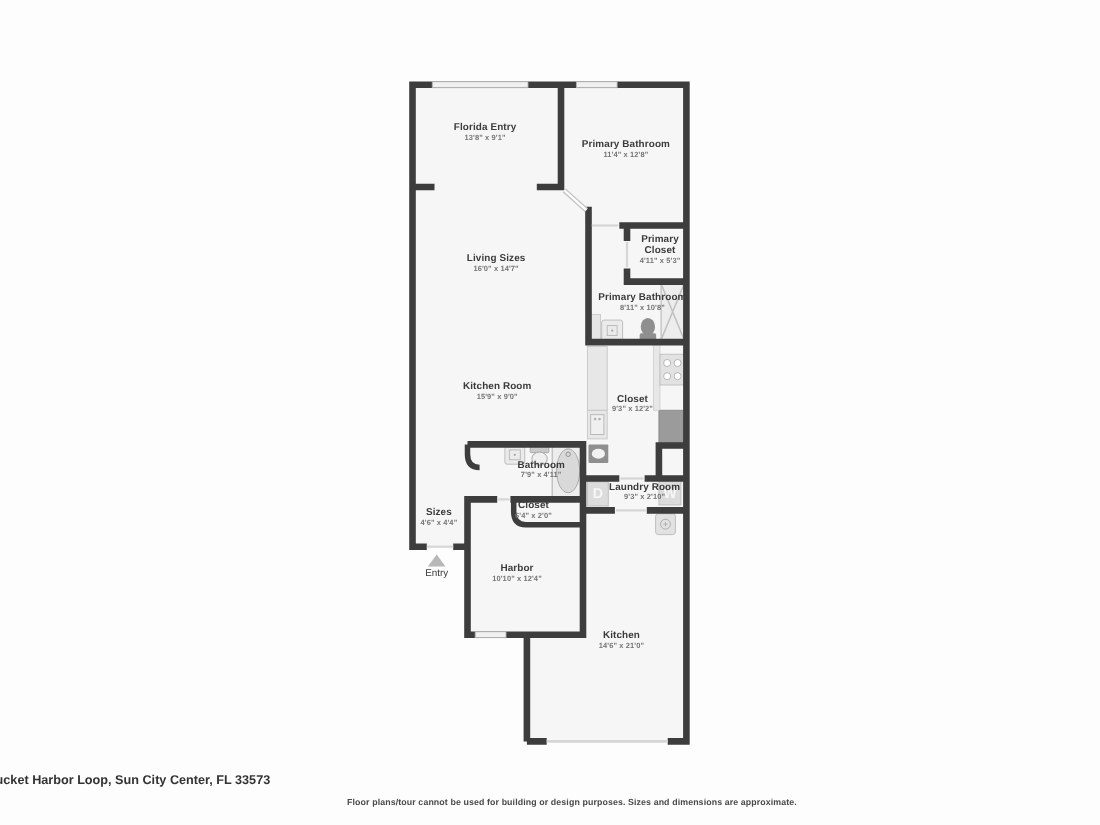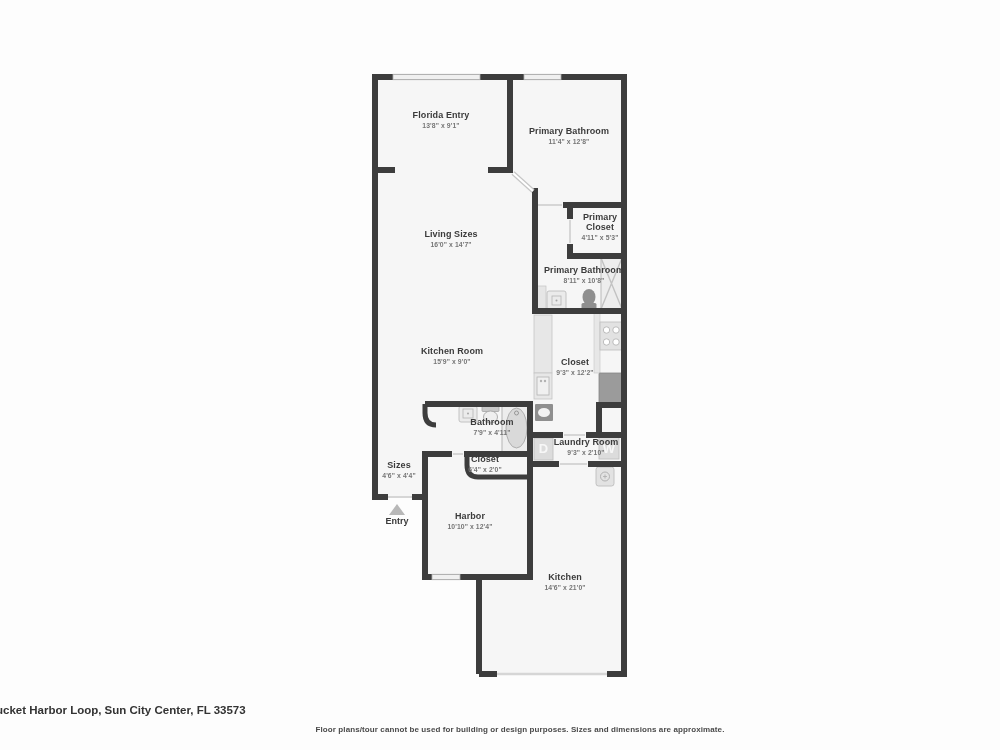--- a/index.html
+++ b/index.html
@@ -16,21 +16,21 @@
   }
   .room-label .rname{
     font-size:9px;font-weight:bold;color:#3b3b3b;line-height:10px;letter-spacing:.1px;
   }
   .room-label .rdims{
     font-size:6.8px;font-weight:bold;color:#757575;line-height:9px;margin-top:1px;letter-spacing:.1px;
   }
   .room-label.wrap{white-space:normal;width:54px;}
   .entry-label{
     position:absolute;transform:translateX(-50%);
-    font-size:9px;font-weight:bold;color:#3b3b3b;z-index:5;
+    font-size:9px;font-weight:normal;color:#3b3b3b;z-index:5;
   }
   .address{
     position:absolute;left:-4px;top:704px;
     font-size:11.5px;font-weight:bold;color:#333333;white-space:nowrap;z-index:5;
   }
   .disclaimer{
     position:absolute;left:0;right:0;top:725px;text-align:center;
     font-size:8px;font-weight:bold;color:#4a4a4a;letter-spacing:.1px;z-index:5;padding-left:40px;
   }
 </style>

